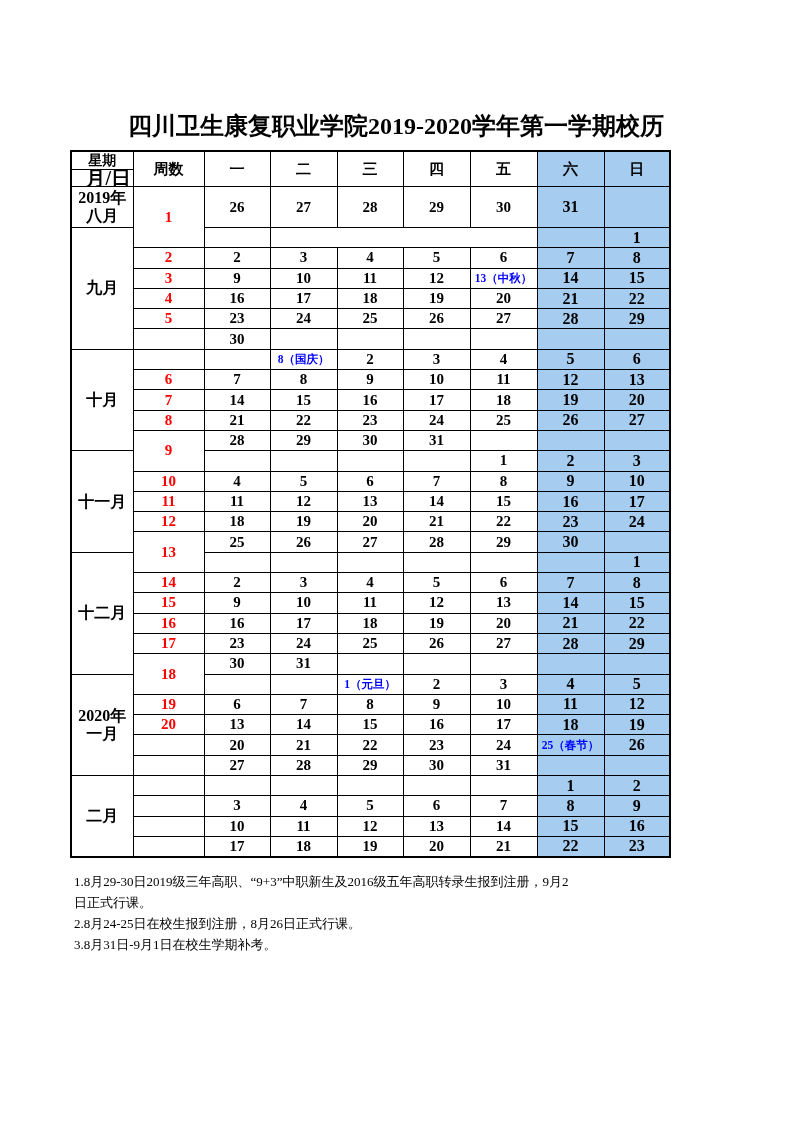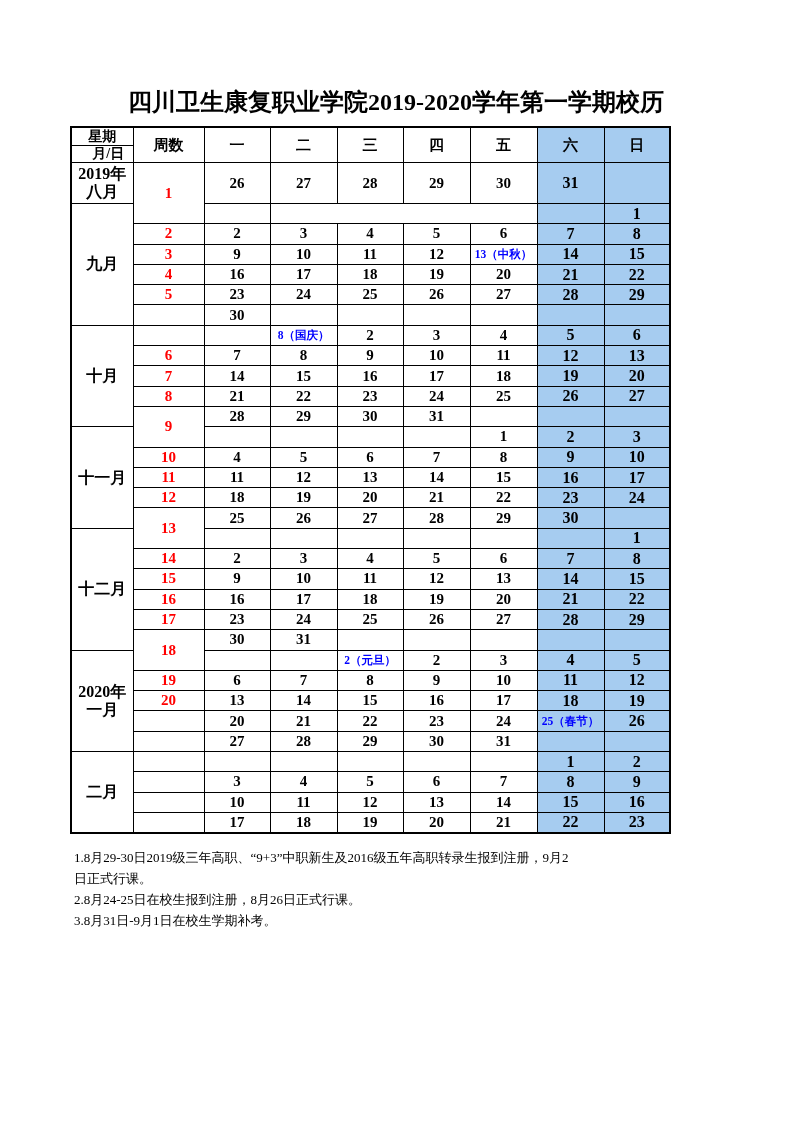--- a/index.html
+++ b/index.html
@@ -1,39 +1,39 @@
 <!DOCTYPE html>
 <html><head>
 <meta charset="utf-8">
 <style>
   html,body{margin:0;padding:0;}
   body{
     width:793px;height:1122px;background:#ffffff;position:relative;
     font-family:"Liberation Serif","DejaVu Serif",serif;color:#000;
   }
-  .doc{position:absolute;left:70px;top:86px;width:652px;}
+  .doc{position:absolute;left:70px;top:110px;width:652px;}
   .title{
     font-size:24px;font-weight:700;text-align:center;margin:0 0 8px 0;
     white-space:nowrap;letter-spacing:0;
   }
   table.calendar{
     border-collapse:collapse;table-layout:fixed;width:599px;
     border:2px solid #000;
   }
   .calendar th,.calendar td{
     border:1px solid #000;text-align:center;vertical-align:middle;
     padding:0;overflow:hidden;font-weight:700;
   }
   .calendar thead tr{height:35px;}
   .calendar th{font-size:15px;text-align:center;}
   .calendar tbody tr{height:20.3px;}
   .calendar tbody tr.tall{height:41px;}
   th.corner{padding:0;vertical-align:middle;}
   .corner-top{border-bottom:1px solid #000;line-height:17px;font-size:14px;}
-  .corner-bottom{line-height:16px;font-size:14px;margin-left:12px;}
+  .corner-bottom{line-height:16px;font-size:20px;margin-left:12px;}
   td.month{font-size:16px;line-height:18px;white-space:pre-line;}
   td.week{color:#ff0000;font-size:15px;}
   td.day{font-size:15px;}
   td.holiday{color:#0000ff;font-size:11.5px;font-weight:700;margin-left:16px;}
   .wend{background:#A6CCF0;}
   .notes{margin-top:13px;padding-left:4px;}
   .note-line{
     font-size:13px;line-height:21px;white-space:nowrap;font-weight:400;
   }
 </style>
@@ -300,21 +300,21 @@
           <td class="day"></td>
           <td class="day"></td>
           <td class="wend"></td>
           <td class="wend"></td>
         </tr>
         <tr>
           <td rowspan="5" class="month">2020年
 一月</td>
           <td class="day"></td>
           <td class="day"></td>
-          <td class="holiday">2（元旦）</td>
+          <td class="holiday">1（元旦）</td>
           <td class="day">2</td>
           <td class="day">3</td>
           <td class="wend">4</td>
           <td class="wend">5</td>
         </tr>
         <tr>
           <td class="week">19</td>
           <td class="day">6</td>
           <td class="day">7</td>
           <td class="day">8</td>

